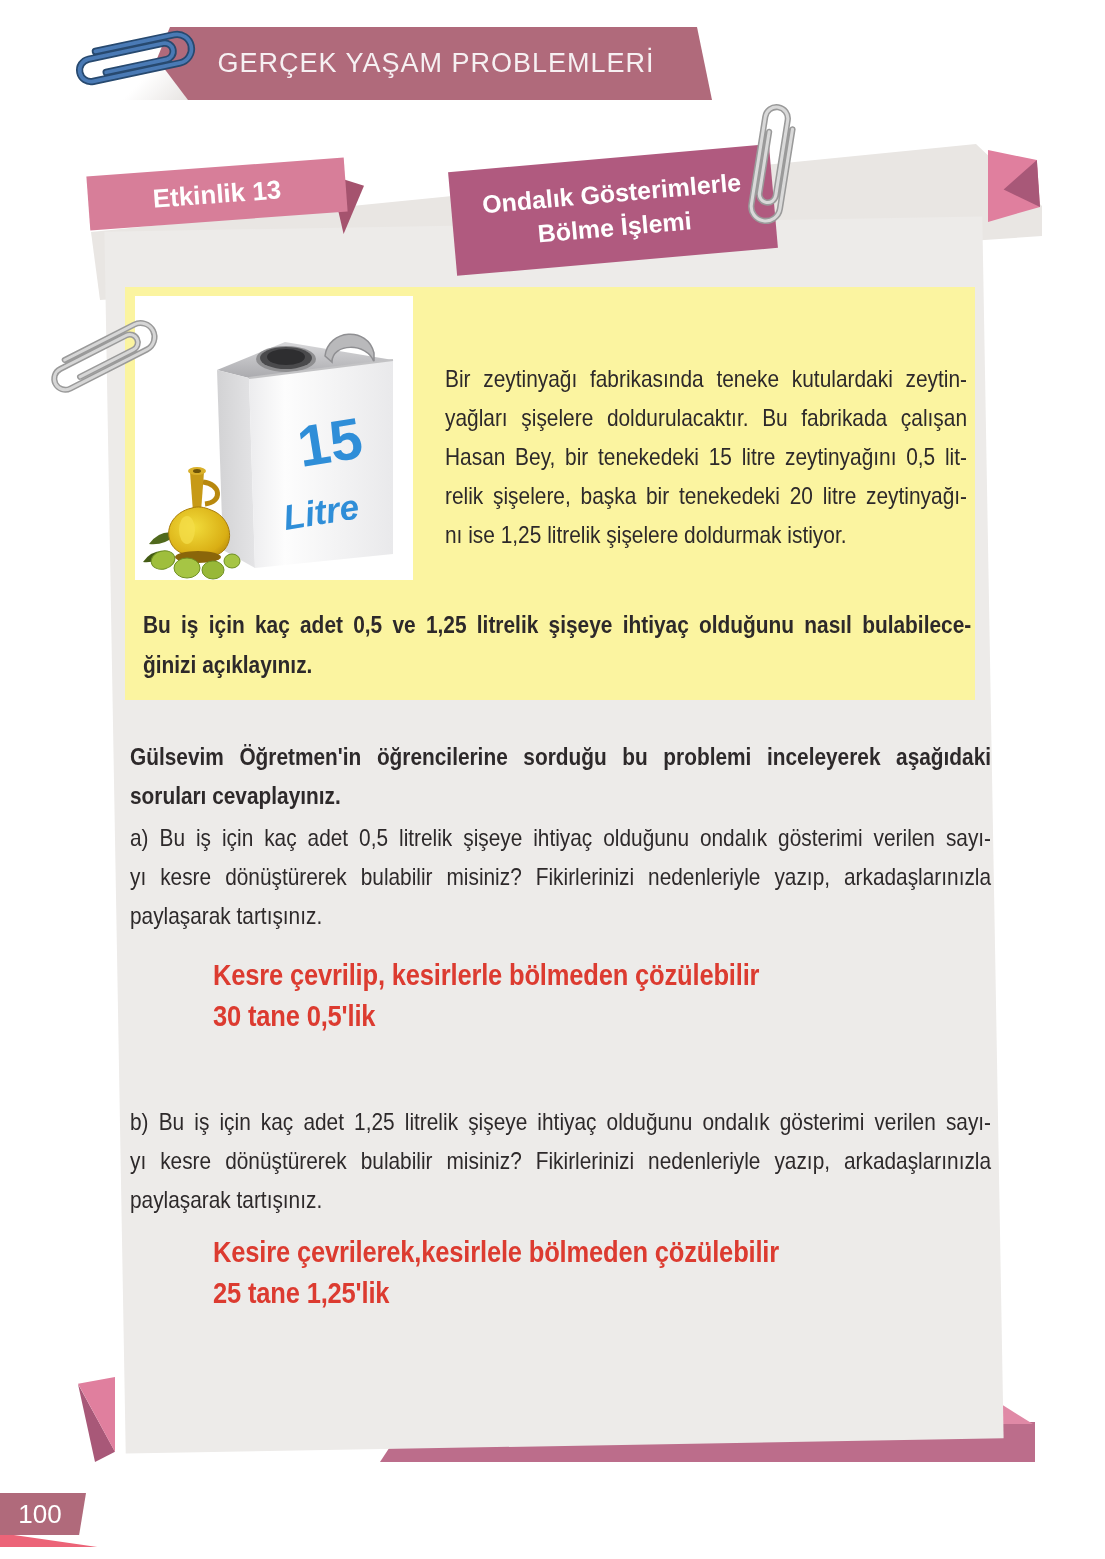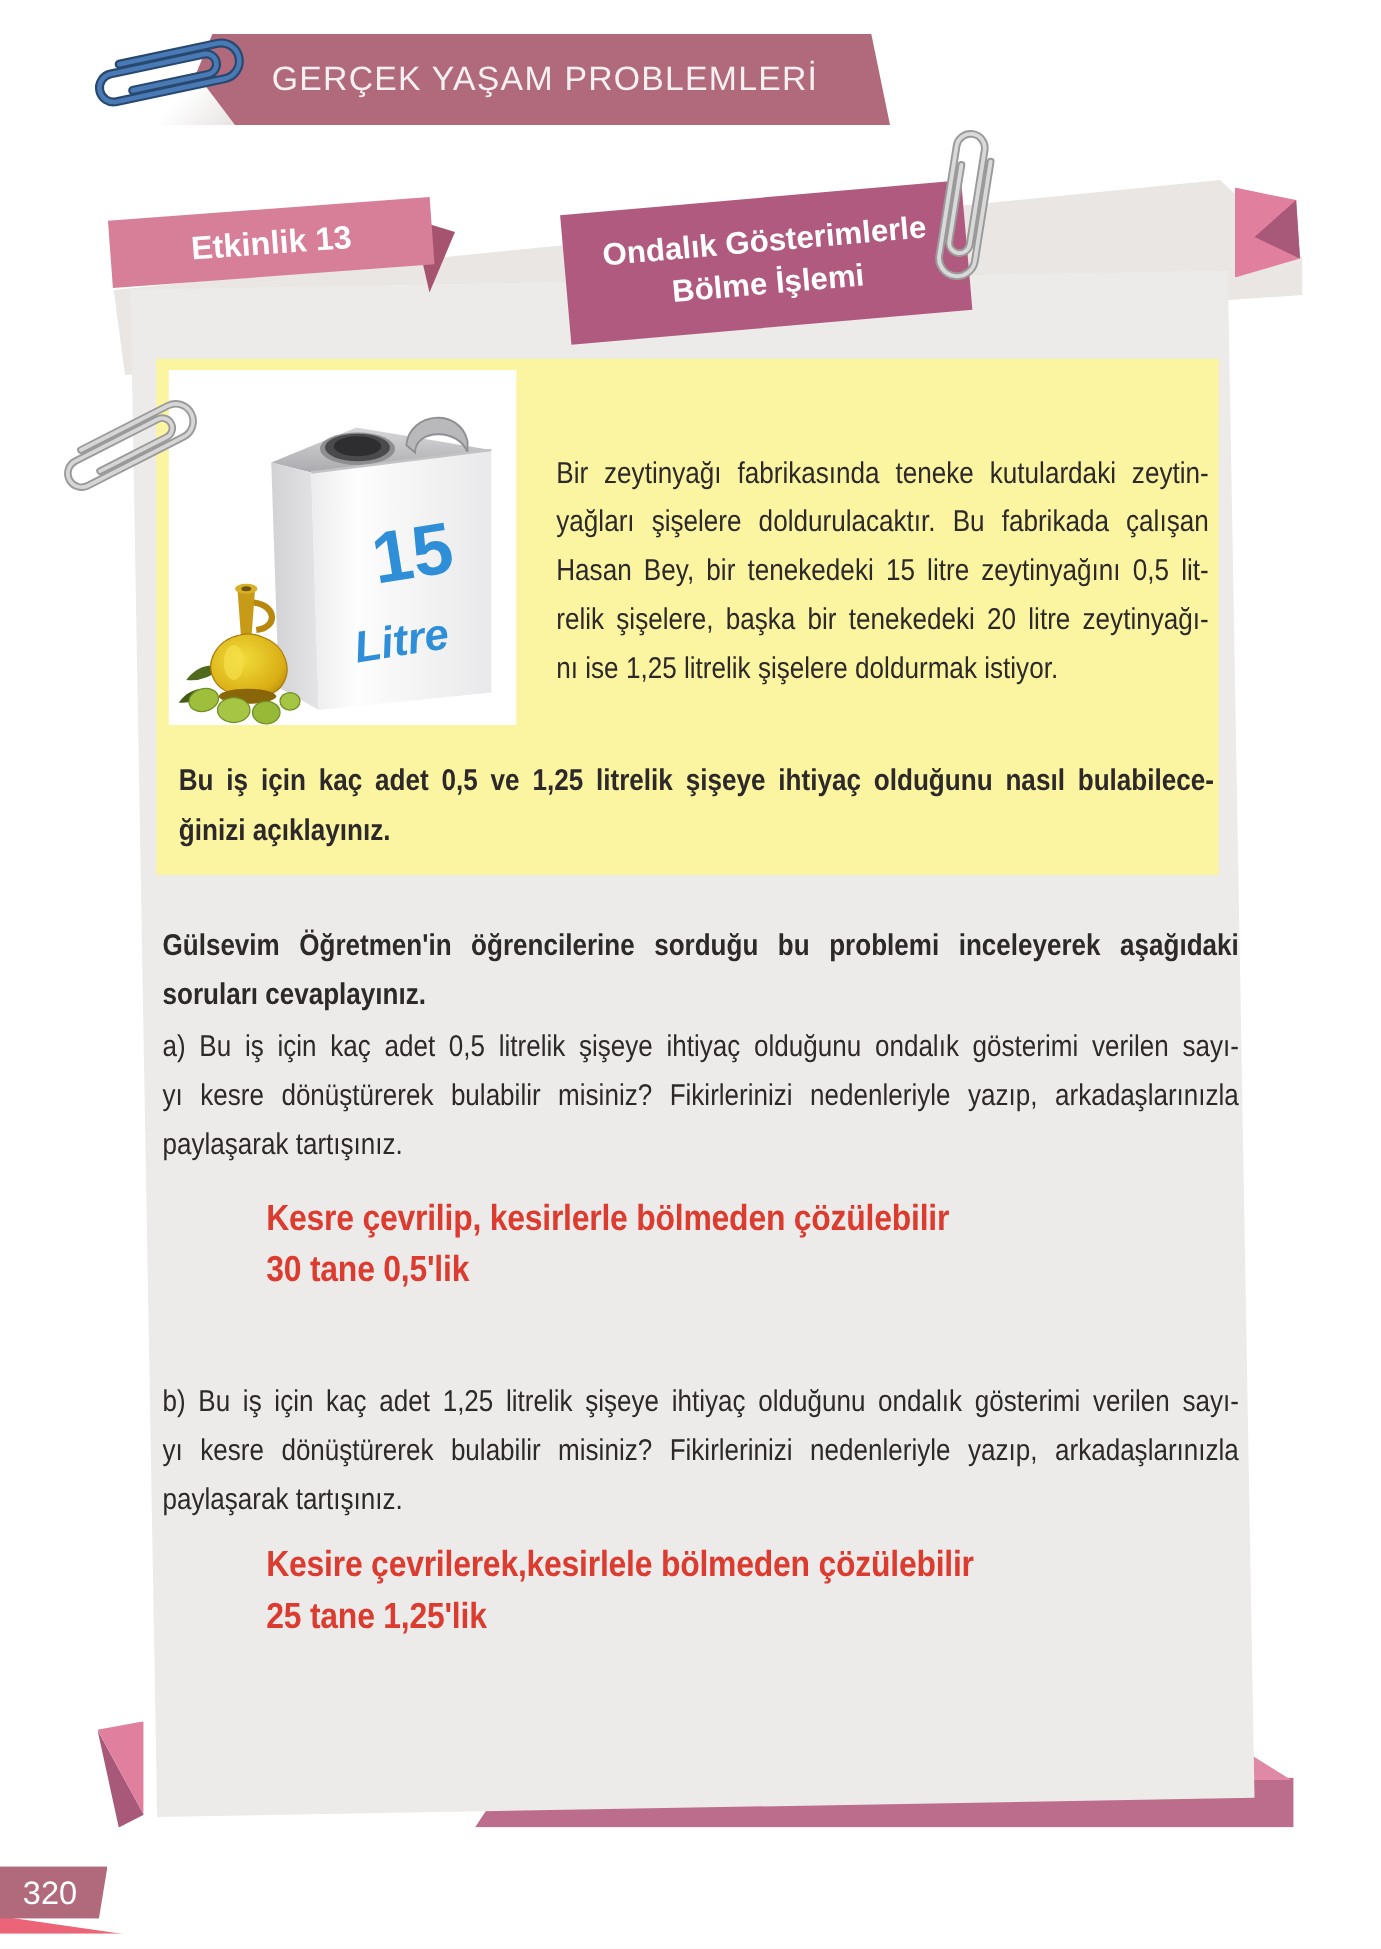--- a/index.html
+++ b/index.html
@@ -262,17 +262,17 @@
   </svg>
 
   <svg class="clip clip-silver-left" viewBox="0 0 160 70">
     <g fill="none" stroke-linecap="round" stroke-linejoin="round">
       <path d="M38 22 L116 22 A14 14 0 0 1 116 50 L30 50 A11 11 0 0 1 30 28 L104 28 A8 8 0 0 1 104 44 L44 44" stroke="#9a9a9a" stroke-width="6"></path>
       <path d="M38 22 L116 22 A14 14 0 0 1 116 50 L30 50 A11 11 0 0 1 30 28 L104 28 A8 8 0 0 1 104 44 L44 44" stroke="#d6d6d6" stroke-width="3"></path>
     </g>
   </svg>
 
   <div class="page-num">
-    <span>320</span>
+    <span>100</span>
   </div>
   <div class="page-corner"></div>
 
 </div>
 
 </body></html>

